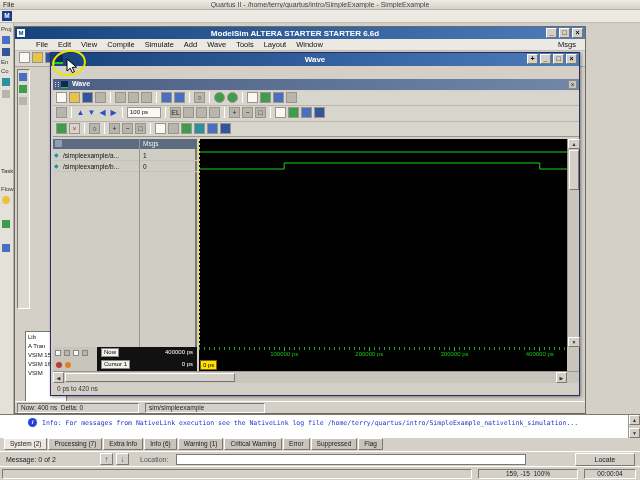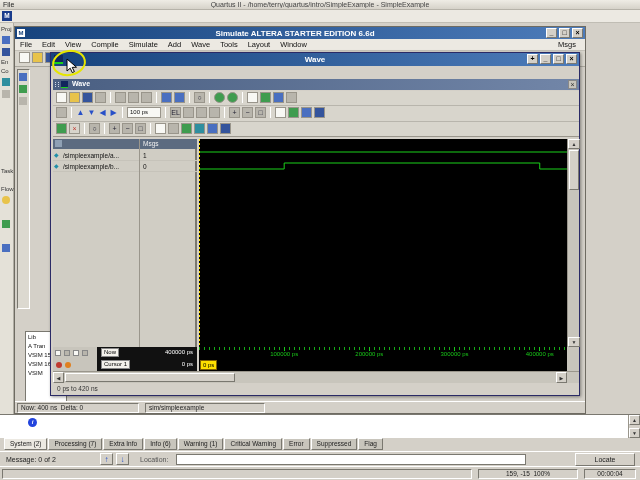--- a/index.html
+++ b/index.html
@@ -56,27 +56,27 @@
   <span class="docklbl" style="margin-top:12px;">Flow</span>
   <span class="dockico v-yellow round"></span>
   <span class="dockico v-green" style="margin-top:16px;"></span>
   <span class="dockico v-blue" style="margin-top:16px;"></span>
 </div>
 
 <div class="abs" style="left:14px;top:26px;width:572px;height:388px;background:#d4d0c8;border:1px solid #6e6b62;z-index:1;">
 
   <div class="abs blue-title" style="left:0;top:0;width:570px;height:12px;">
     <span class="abs" style="left:2px;top:2px;width:8px;height:8px;background:#fff;color:#17437d;font-size:6px;font-weight:bold;text-align:center;line-height:8px;">M</span>
-    <div class="abs" style="left:80px;top:2px;width:400px;text-align:center;font-size:8px;white-space:nowrap;">Simulate ALTERA STARTER EDITION 6.6d</div>
+    <div class="abs" style="left:80px;top:2px;width:400px;text-align:center;font-size:8px;white-space:nowrap;">ModelSim ALTERA STARTER STARTER 6.6d</div>
     <span class="abs tbtn bevel-out" style="right:28px;top:1px;">_</span>
     <span class="abs tbtn bevel-out" style="right:15px;top:1px;">□</span>
     <span class="abs tbtn bevel-out" style="right:2px;top:1px;">×</span>
   </div>
 
-  <div class="abs" style="left:0;top:12px;width:570px;height:12px;background:#ece9e2;border-bottom:1px solid #c4c1b8;">
+  <div class="abs" style="left:0;top:12px;width:570px;height:12px;background:#ece9e2;border-bottom:1px solid #c4c1b8;padding-left:16px;">
     <span class="menu-item">File</span><span class="menu-item">Edit</span><span class="menu-item">View</span><span class="menu-item">Compile</span><span class="menu-item">Simulate</span><span class="menu-item">Add</span><span class="menu-item">Wave</span><span class="menu-item">Tools</span><span class="menu-item">Layout</span><span class="menu-item">Window</span>
     <span class="menu-item abs" style="right:4px;top:0;">Msgs</span>
   </div>
 
   <div class="abs" style="left:0;top:24px;width:570px;height:16px;background:#d8d5cc;border-bottom:1px solid #aaa79e;padding-left:3px;">
     <span class="tbi v-white"></span><span class="tbi v-yellow"></span><span class="tbi v-navy"></span><span class="tbi v-gray"></span><span class="tsep"></span><span class="tbi v-gray"></span><span class="tbi v-gray"></span><span class="tbi v-gray"></span><span class="tsep"></span><span class="tbi v-blue"></span><span class="tbi v-blue"></span><span class="tsep"></span><span class="tbi v-gray"></span><span class="tbi v-gray"></span><span class="tbi v-blue"></span><span class="tbi v-red"></span><span class="tsep"></span><span class="tbi v-gray"></span><span class="tbi v-white" style="width:34px;font-size:6px;line-height:9px;padding-left:2px;color:#111;">100 ps</span><span class="tbi v-gray tbg">EL</span><span class="tbi v-gray"></span><span class="tbi v-gray"></span><span class="tbi v-gray"></span><span class="tsep"></span><span class="tbi v-gray tbg">○</span><span class="tsep"></span><span class="tbi v-white"></span><span class="tbi v-green"></span><span class="tbi v-blue"></span>
   </div>
 
   <div class="abs bevel-in" style="left:2px;top:42px;width:13px;height:240px;background:#dcd9d0;">
     <span class="dockico v-blue" style="margin:3px 0 0 1px;width:8px;height:8px;"></span>
@@ -216,20 +216,21 @@
   </div>
 </div>
 
 <div class="abs" style="left:52px;top:50px;width:34px;height:26px;border:2px solid #e6e600;border-radius:50%;transform:rotate(-10deg);z-index:10;"></div>
 <svg class="abs" style="left:66px;top:58px;z-index:11;" width="12" height="16">
   <polygon points="1,1 1,13 4.2,10.2 6.3,14.6 8.4,13.6 6.2,9.4 10.5,9.2" fill="#ffffff" stroke="#000000" stroke-width="1"></polygon>
 </svg>
 
 <div class="abs" style="left:0;top:414px;width:640px;height:24px;background:#fff;border-top:1px solid #7a7870;">
   <span class="abs round" style="left:28px;top:3px;width:9px;height:9px;background:#2244dd;color:#fff;font-size:6px;font-style:italic;font-weight:bold;text-align:center;line-height:9px;">i</span>
+  <span class="abs" style="left:42px;top:4px;width:580px;font-size:6.5px;color:#2233cc;white-space:nowrap;overflow:hidden;font-family:'DejaVu Sans Mono',monospace;">Info: For messages from NativeLink execution see the NativeLink log file /home/terry/quartus/intro/SimpleExample_nativelink_simulation...</span>
   <div class="abs" style="right:0;top:0;width:12px;height:23px;background:#d4d0c8;border-left:1px solid #9a968c;">
     <span class="scroll-btn" style="left:0;top:0;width:11px;height:10px;line-height:9px;">▲</span>
     <span class="scroll-btn" style="left:0;bottom:0;width:11px;height:10px;line-height:9px;">▼</span>
   </div>
 </div>
 
 <div class="abs" style="left:0;top:438px;width:640px;height:13px;background:#d4d0c8;padding-left:4px;">
   <span class="mtab active">System (2)</span><span class="mtab">Processing (7)</span><span class="mtab">Extra Info</span><span class="mtab">Info (6)</span><span class="mtab">Warning (1)</span><span class="mtab">Critical Warning</span><span class="mtab">Error</span><span class="mtab">Suppressed</span><span class="mtab">Flag</span>
 </div>
 

